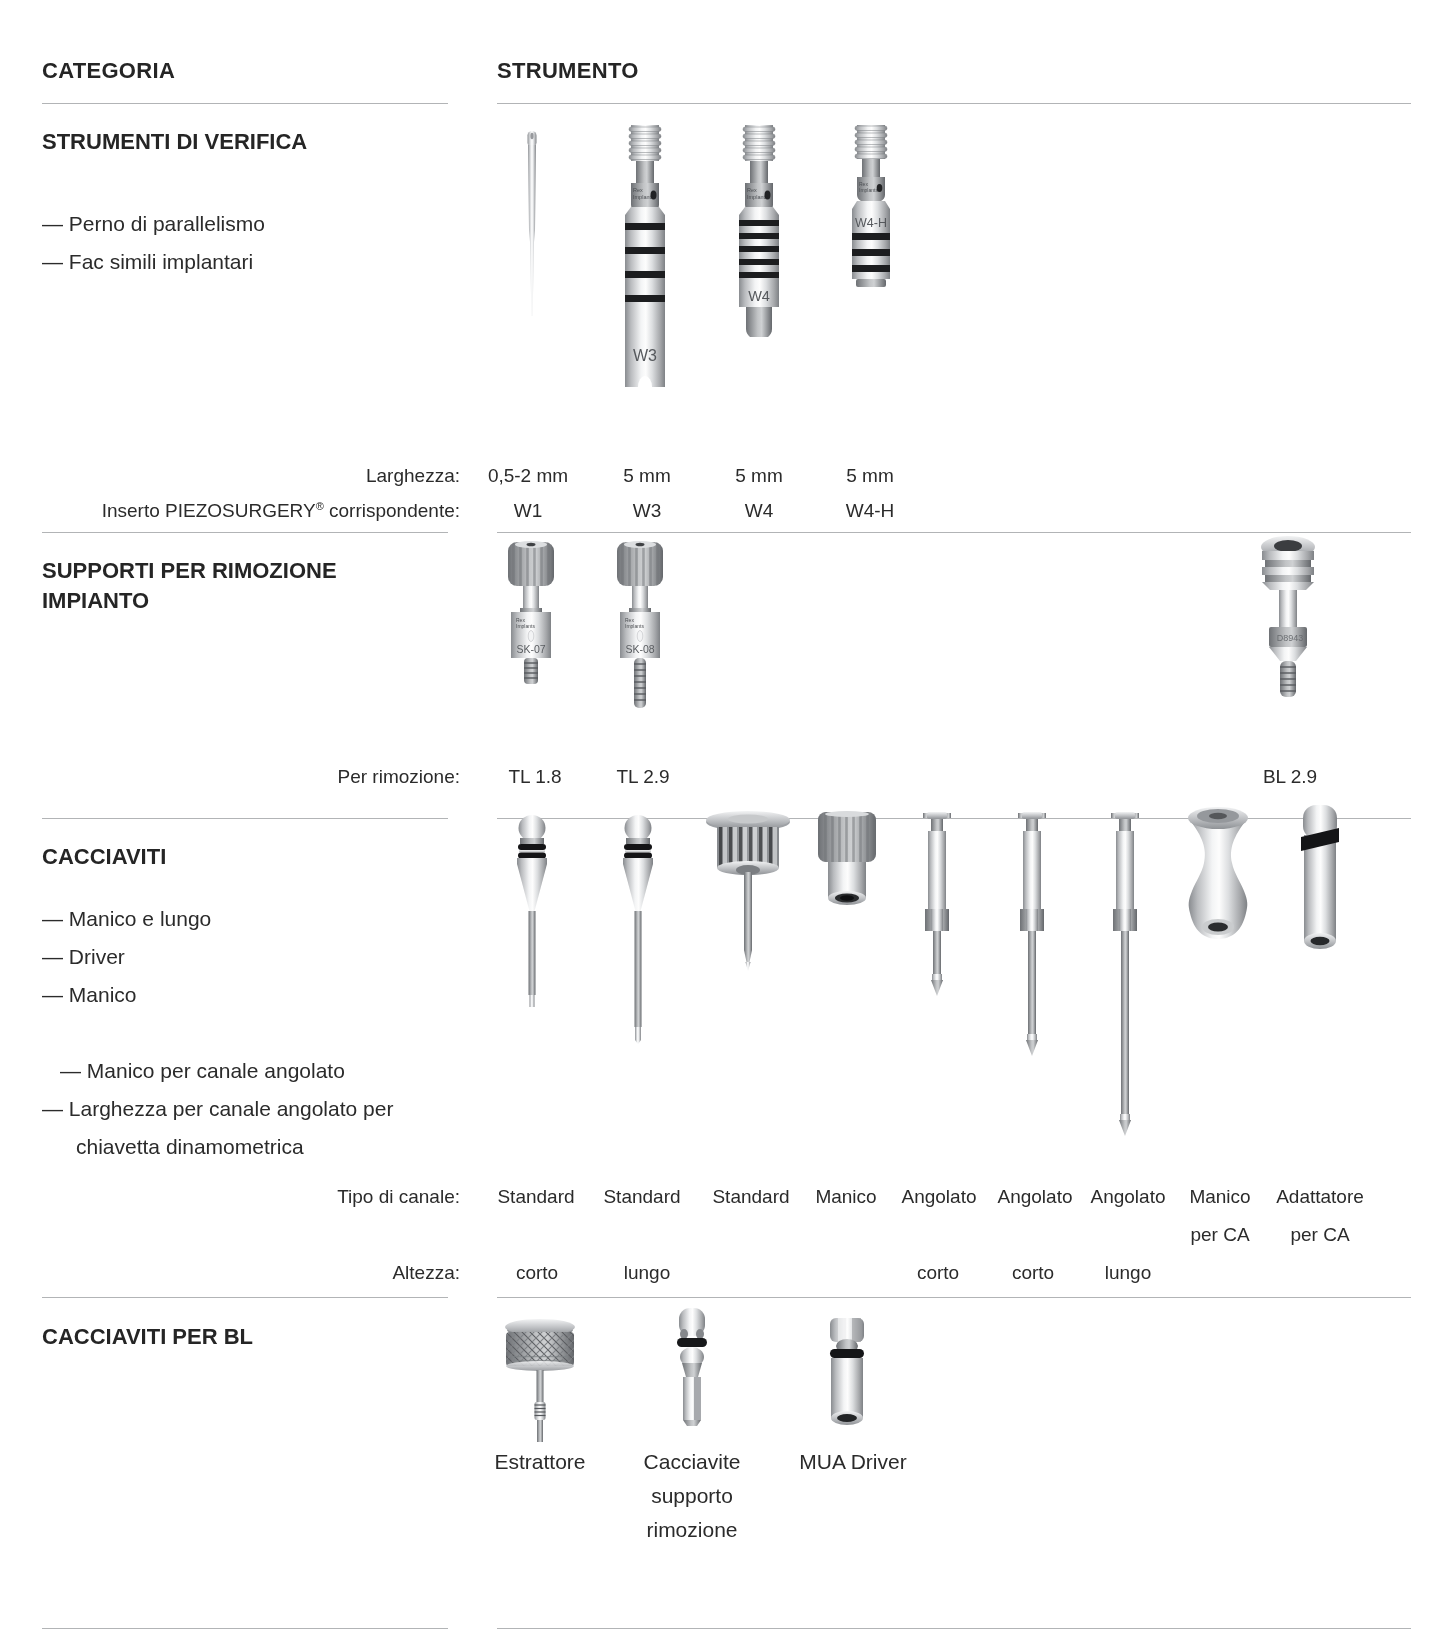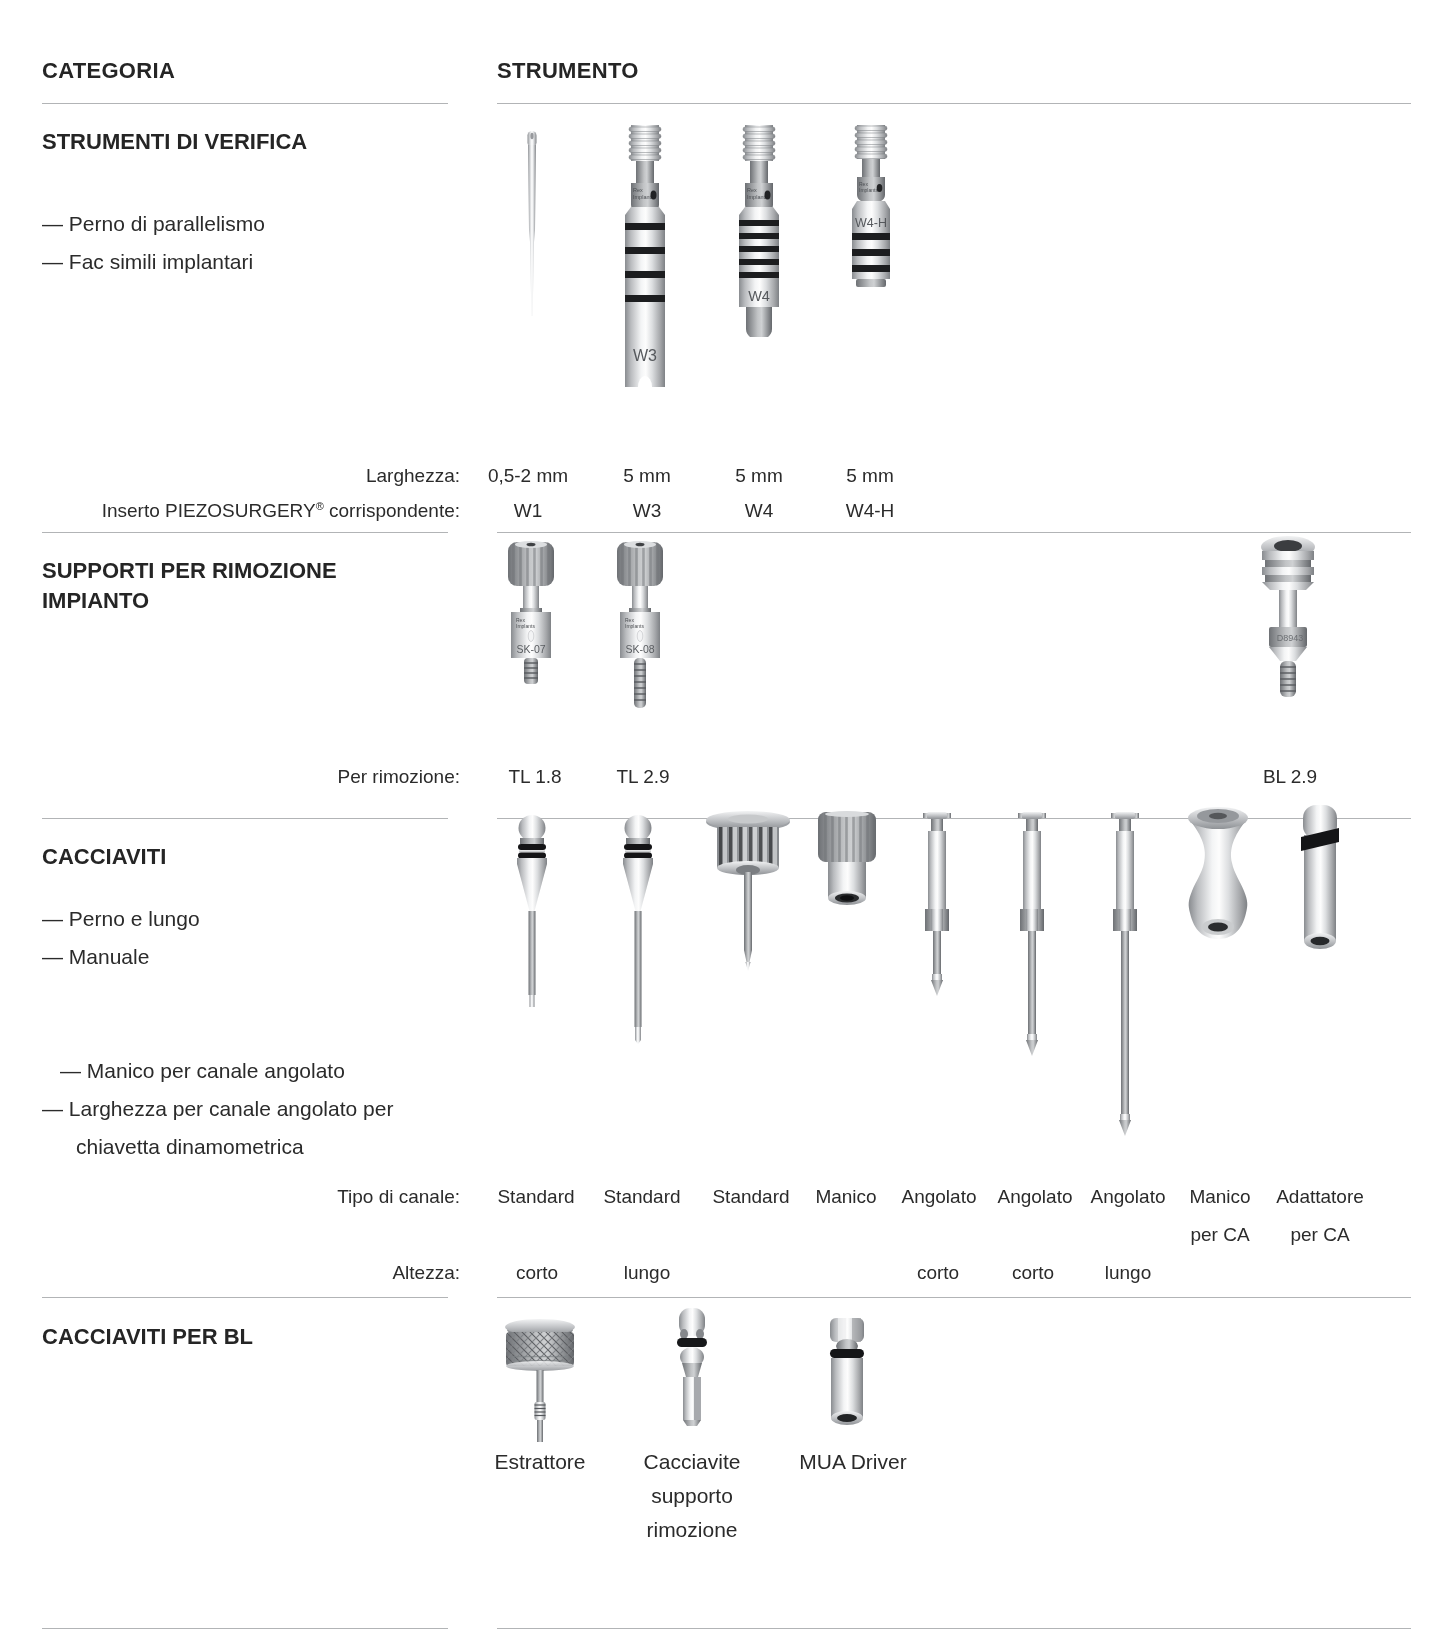--- a/index.html
+++ b/index.html
@@ -252,22 +252,23 @@
 
   <div class="speclabel" style="top:766px">Per rimozione:</div>
   <span class="specval" style="left:535px;top:766px">TL 1.8</span>
   <span class="specval" style="left:643px;top:766px">TL 2.9</span>
   <span class="specval" style="left:1290px;top:766px">BL 2.9</span>
 
   <div class="rule" style="left:42px;top:818px;width:406px"></div>
   <div class="rule" style="left:497px;top:818px;width:914px"></div>
 
   <div class="sectitle" style="left:42px;top:842px">CACCIAVITI</div>
-  <div class="bullet" style="left:42px;top:900px">— Perno e lungo</div>
-  <div class="bullet" style="left:42px;top:938px">— Manuale</div>
+  <div class="bullet" style="left:42px;top:900px">— Manico e lungo</div>
+  <div class="bullet" style="left:42px;top:938px">— Driver</div>
+  <div class="bullet" style="left:42px;top:976px">— Manico</div>
   <div class="bullet" style="left:60px;top:1052px">— Manico per canale angolato</div>
   <div class="bullet" style="left:42px;top:1090px">— Larghezza per canale angolato per chiavetta dinamometrica</div>
 
   <div class="inst" style="left:510px;top:815px">
     <svg width="44" height="196" viewBox="0 0 44 196">
       <ellipse cx="22" cy="13" rx="13.5" ry="13" fill="url(#gm)"></ellipse>
       <rect x="10" y="23" width="24" height="6" fill="url(#gmd)"></rect>
       <rect x="8" y="29" width="28" height="6" rx="3" fill="#141416"></rect>
       <rect x="9" y="35.5" width="26" height="2" fill="#c9cbcd"></rect>
       <rect x="8" y="37.5" width="28" height="6" rx="3" fill="#141416"></rect>

